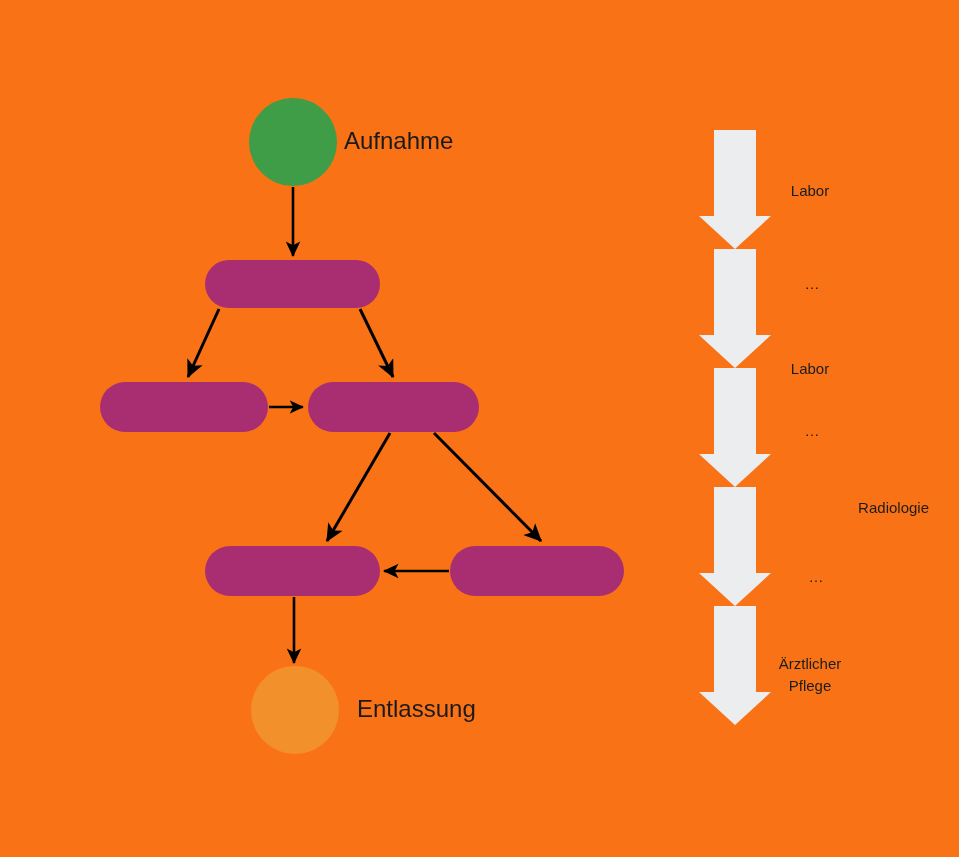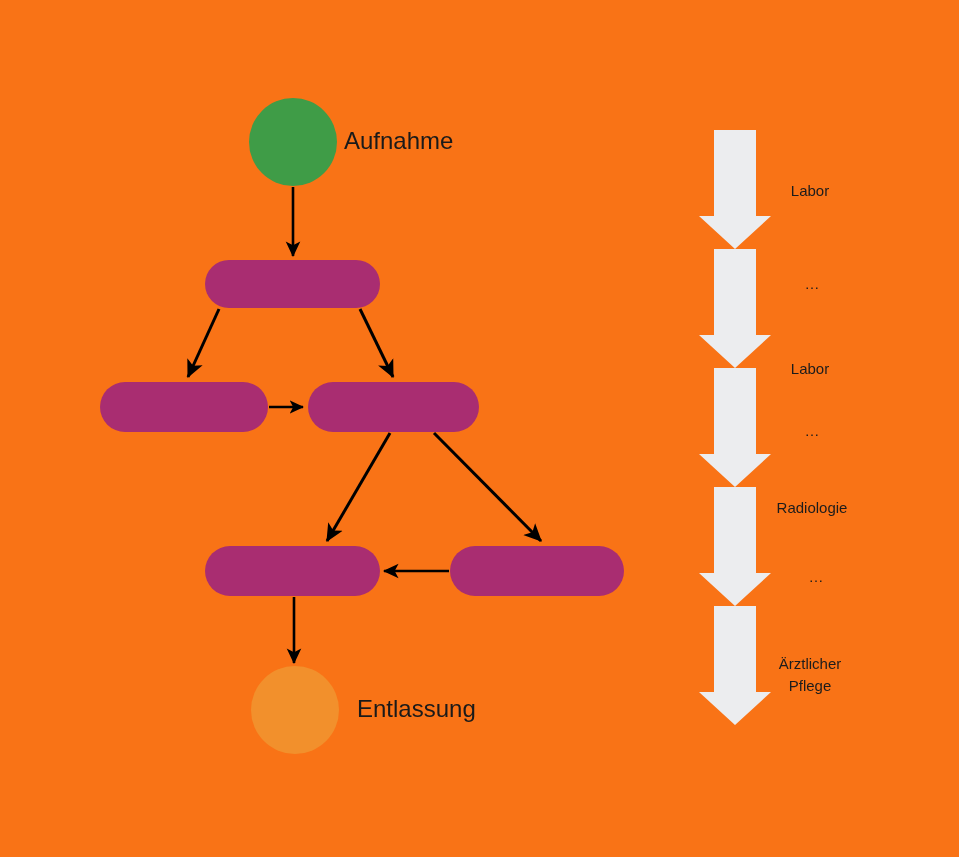--- a/index.html
+++ b/index.html
@@ -88,19 +88,19 @@
 
   <div class="node-label" id="start-label" style="left: 344px; top: 129px;">Aufnahme</div>
 
   <div class="node-label" id="end-label" style="left: 357px; top: 697px;">Entlassung</div>
 
   <div id="lane-labels">
       <div class="lane-label" style="left: 730px; top: 180px;">Labor</div>
       <div class="lane-label" style="left: 732px; top: 273px;">…</div>
       <div class="lane-label" style="left: 730px; top: 358px;">Labor</div>
       <div class="lane-label" style="left: 732px; top: 420px;">…</div>
-      <div class="lane-label" style="left: 732px; top: 497px;">Radiologie</div>
+      <div class="lane-label" style="left: 769px; top: 497px; text-align: right;">Radiologie</div>
       <div class="lane-label" style="left: 736px; top: 566px;">…</div>
       <div class="lane-label" style="left: 730px; top: 653px;">Ärztlicher
 Pflege</div>
     </div>
 
 </div>
 
 </body></html>

